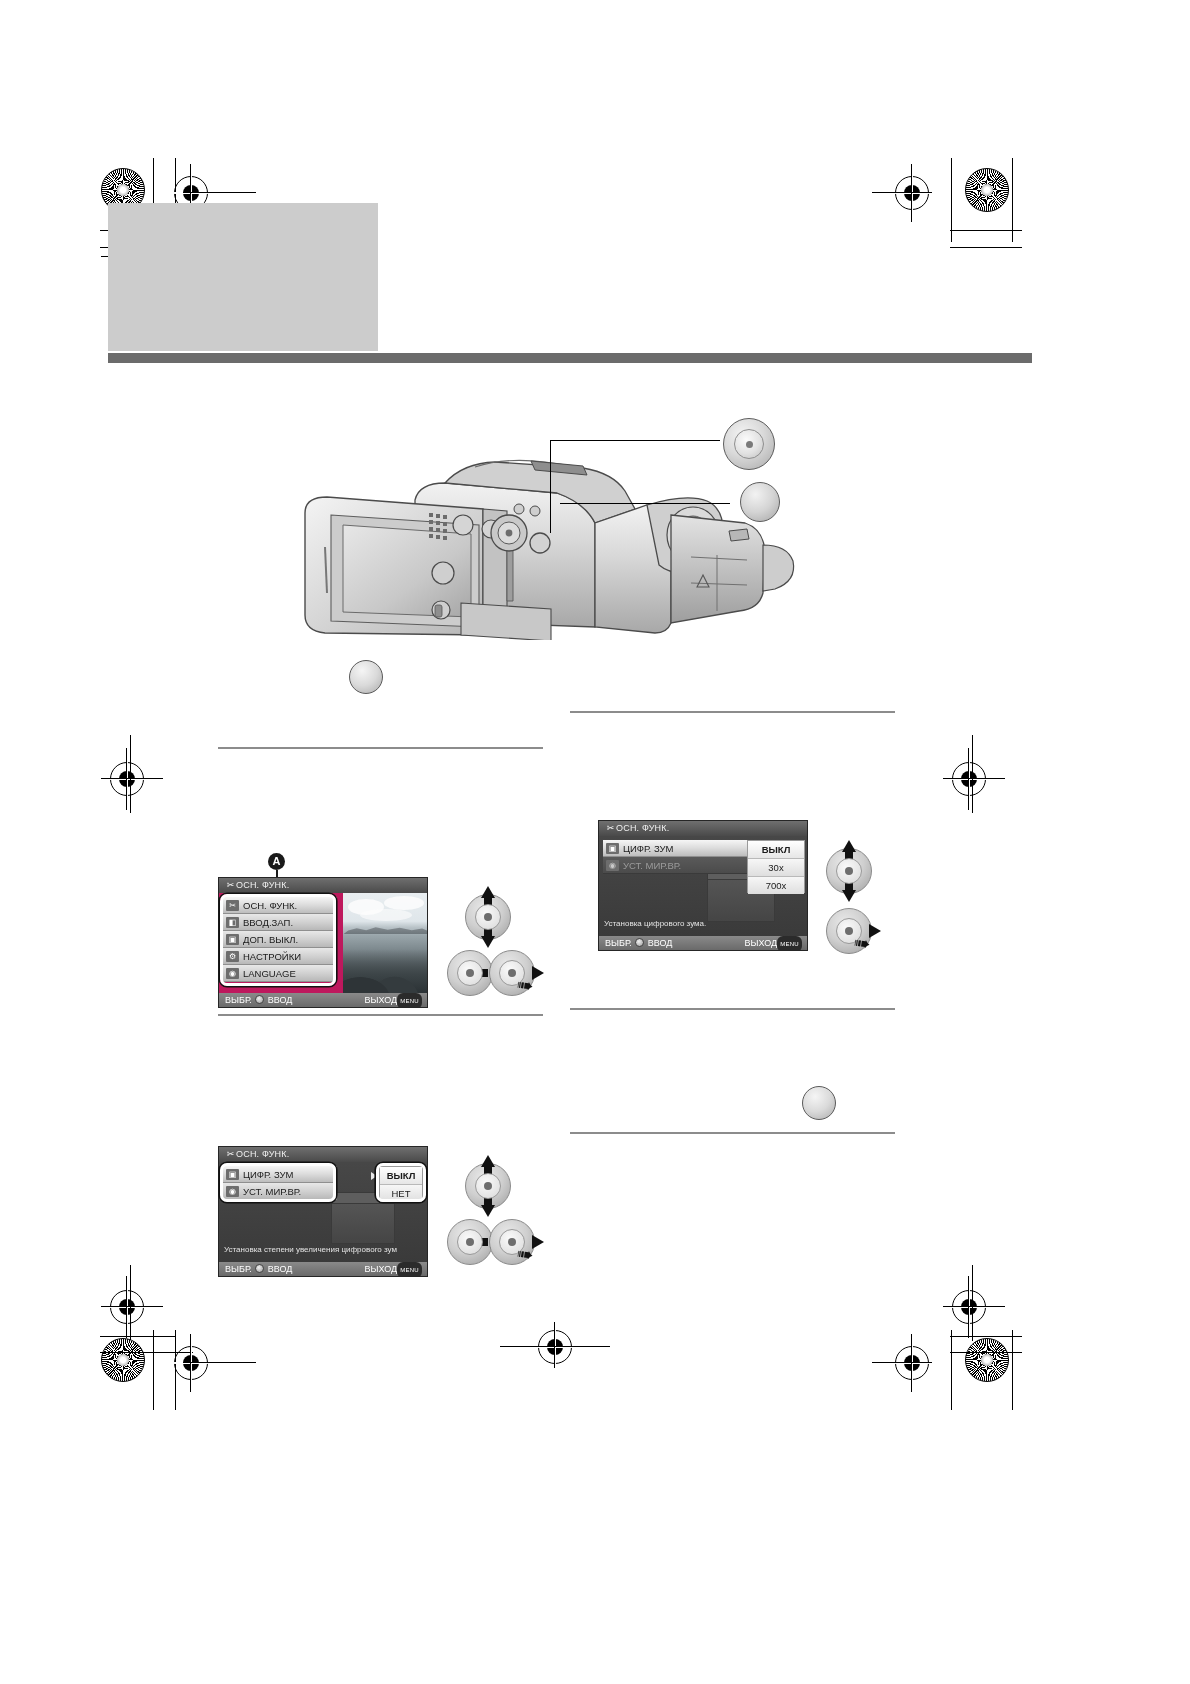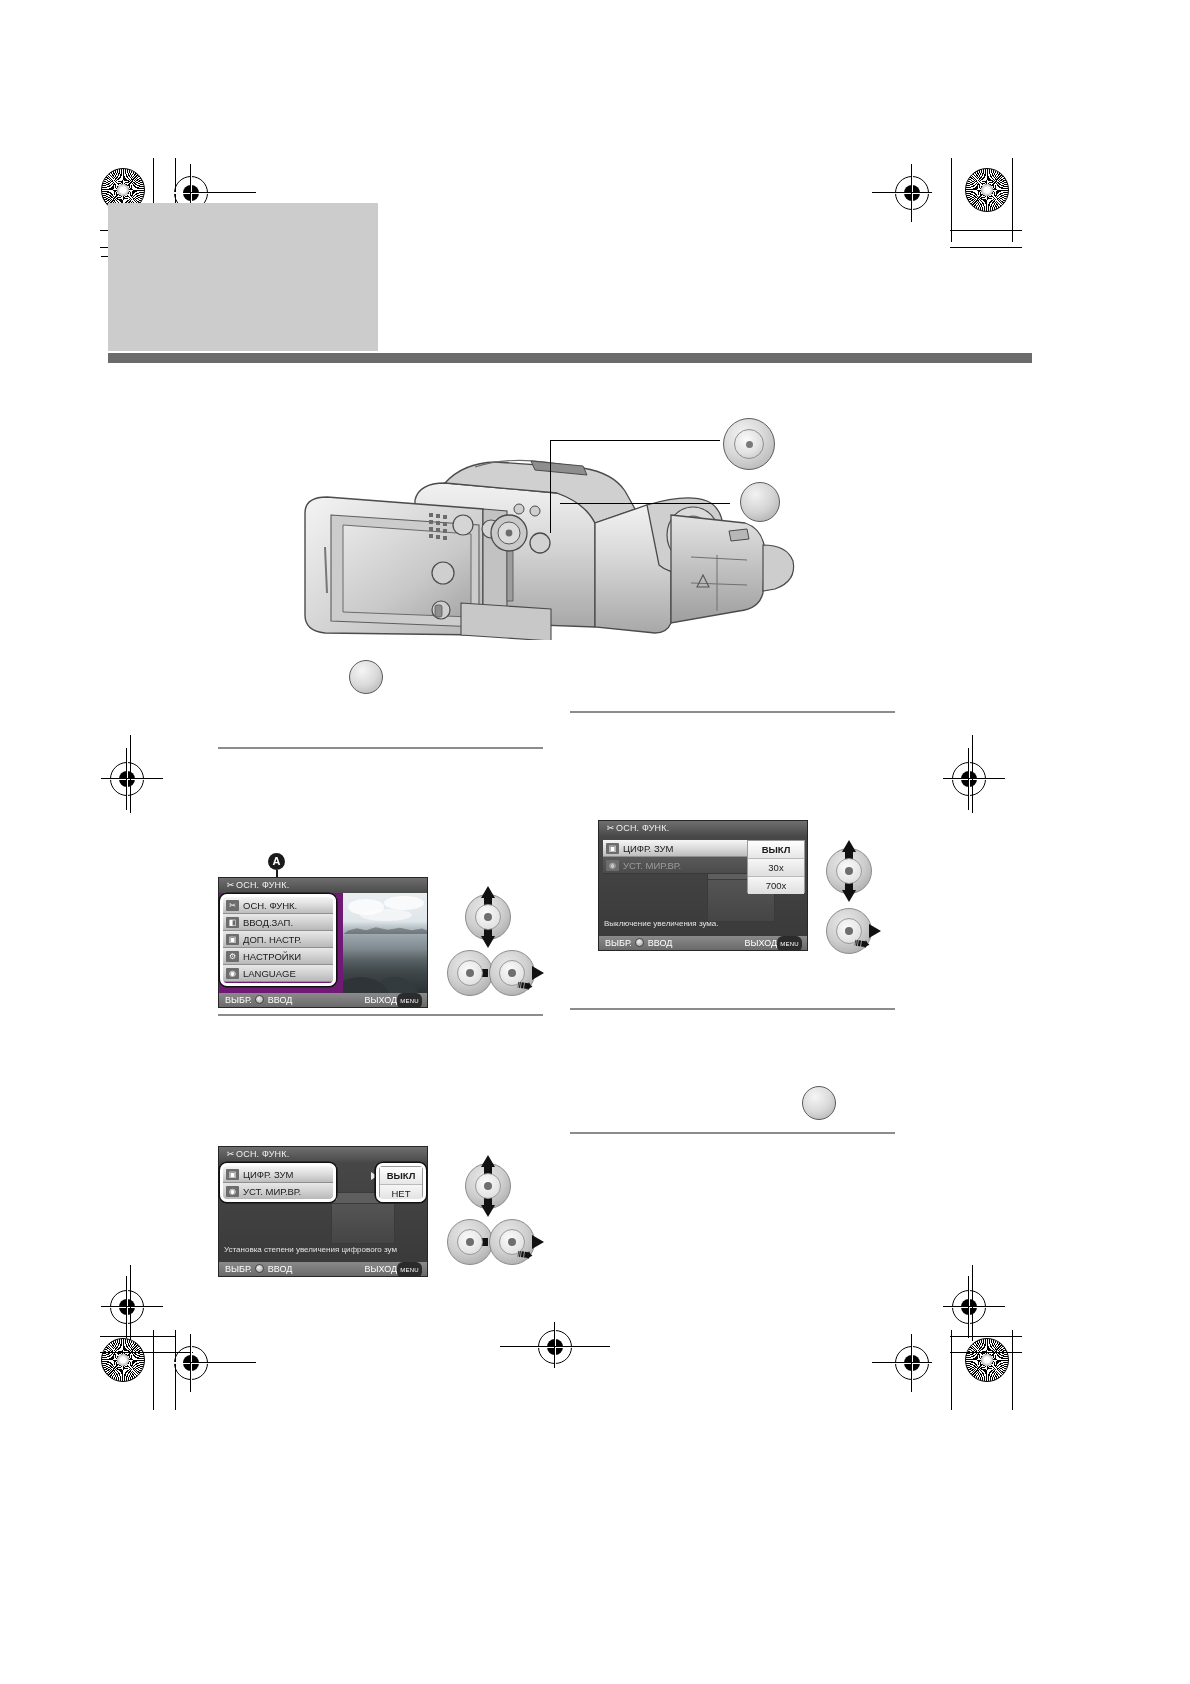--- a/index.html
+++ b/index.html
@@ -112,21 +112,21 @@
     position:absolute;top:50%;margin-top:-4px;height:8px;background:#111;
     left:12px;width:28px;
   }
   .cursor-glyph{
     position:absolute;right:0px;bottom:0px;font-size:20px;line-height:1;color:#111;
     transform:rotate(8deg);
   }
 
   
   .osd{
-    position:absolute;background:#701a75;border:1px solid #262626;box-sizing:border-box;
+    position:absolute;background:#be185d;border:1px solid #262626;box-sizing:border-box;
     font-family:"Liberation Sans", sans-serif;color:#ffffff;overflow:hidden;
   }
   .osd-title{
     position:absolute;left:0;top:0;right:0;height:15px;
     background:linear-gradient(to bottom,#6f6f6f,#4a4a4a);
     font-size:9px;line-height:15px;padding-left:6px;box-sizing:border-box;
     color:#efefef;letter-spacing:.2px;
   }
   .osd-title .ic{display:inline-block;width:11px;text-align:center;color:#fff;}
   .menu-list{position:absolute;}
@@ -426,21 +426,21 @@
     <div class="menu-row sel">
       <span class="mi">✂</span>
       <span>ОСН. ФУНК.</span>
     </div>
     <div class="menu-row">
       <span class="mi">◧</span>
       <span>ВВОД.ЗАП.</span>
     </div>
     <div class="menu-row">
       <span class="mi">▣</span>
-      <span>ДОП. НАСТР.</span>
+      <span>ДОП. ВЫКЛ.</span>
     </div>
     <div class="menu-row">
       <span class="mi">⚙</span>
       <span>НАСТРОЙКИ</span>
     </div>
     <div class="menu-row">
       <span class="mi">◉</span>
       <span>LANGUAGE</span>
     </div>
   </div>
@@ -569,21 +569,21 @@
       <span>УСТ. МИР.ВР.</span>
     </div>
   </div>
 
   <div class="opt-pop" style="left:148px;top:19px;width:58px;height:53px;">
     <div class="opt-row sel">ВЫКЛ</div>
     <div class="opt-row">30x</div>
     <div class="opt-row">700x</div>
   </div>
 
-  <div class="osd-desc" style="top:98px;">Выключение увеличения зума.</div>
+  <div class="osd-desc" style="top:98px;">Установка цифрового зума.</div>
 
   <div class="osd-bar">
     <span class="l">
       <span>ВЫБР.</span>
       <span class="stick-ic"></span>
       <span>ВВОД</span>
     </span>
     <span class="r">
       <span>ВЫХОД</span><span class="menu-badge">MENU</span>
     </span>

